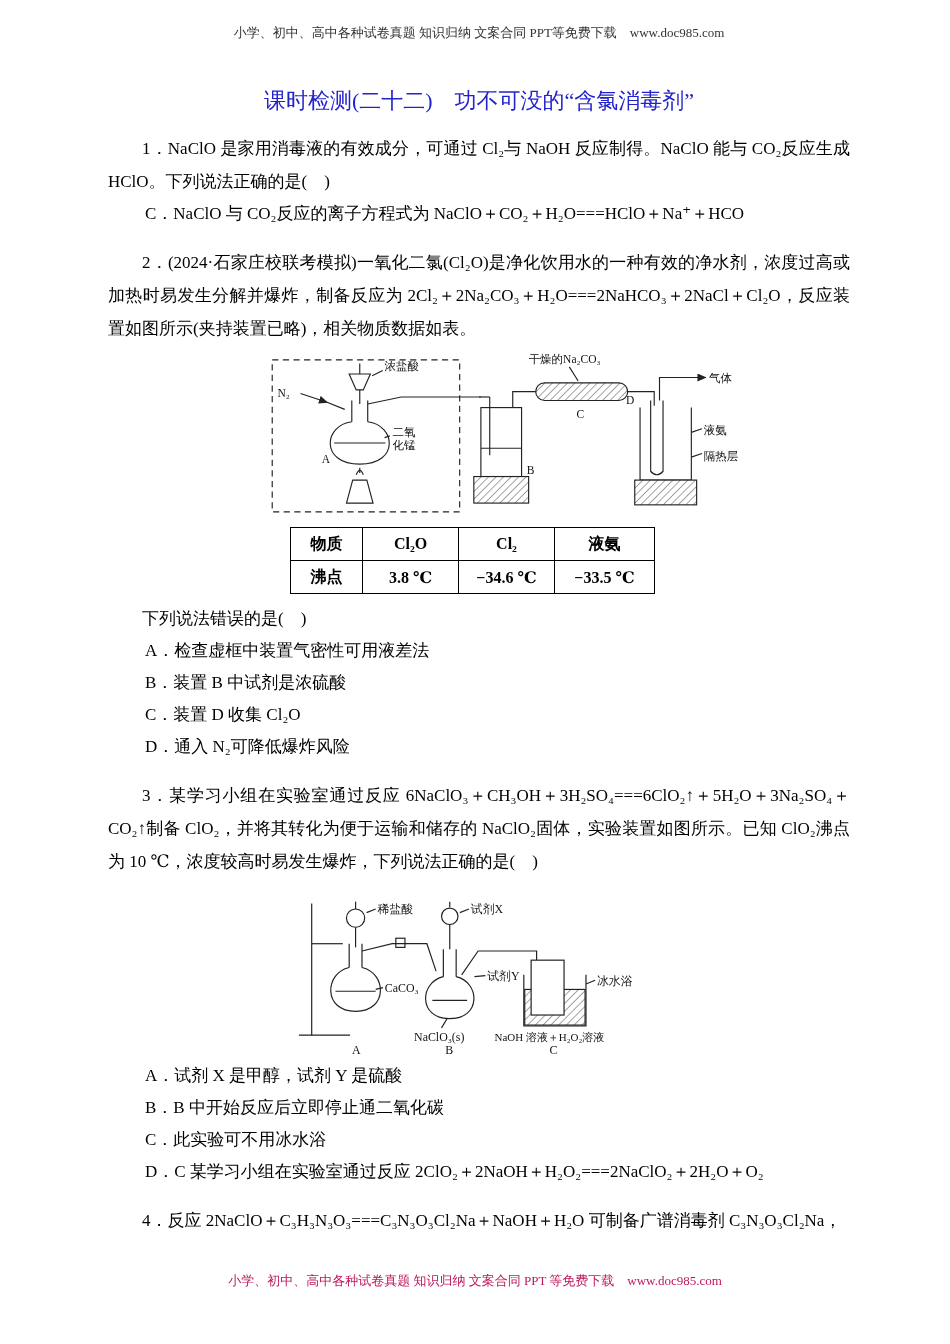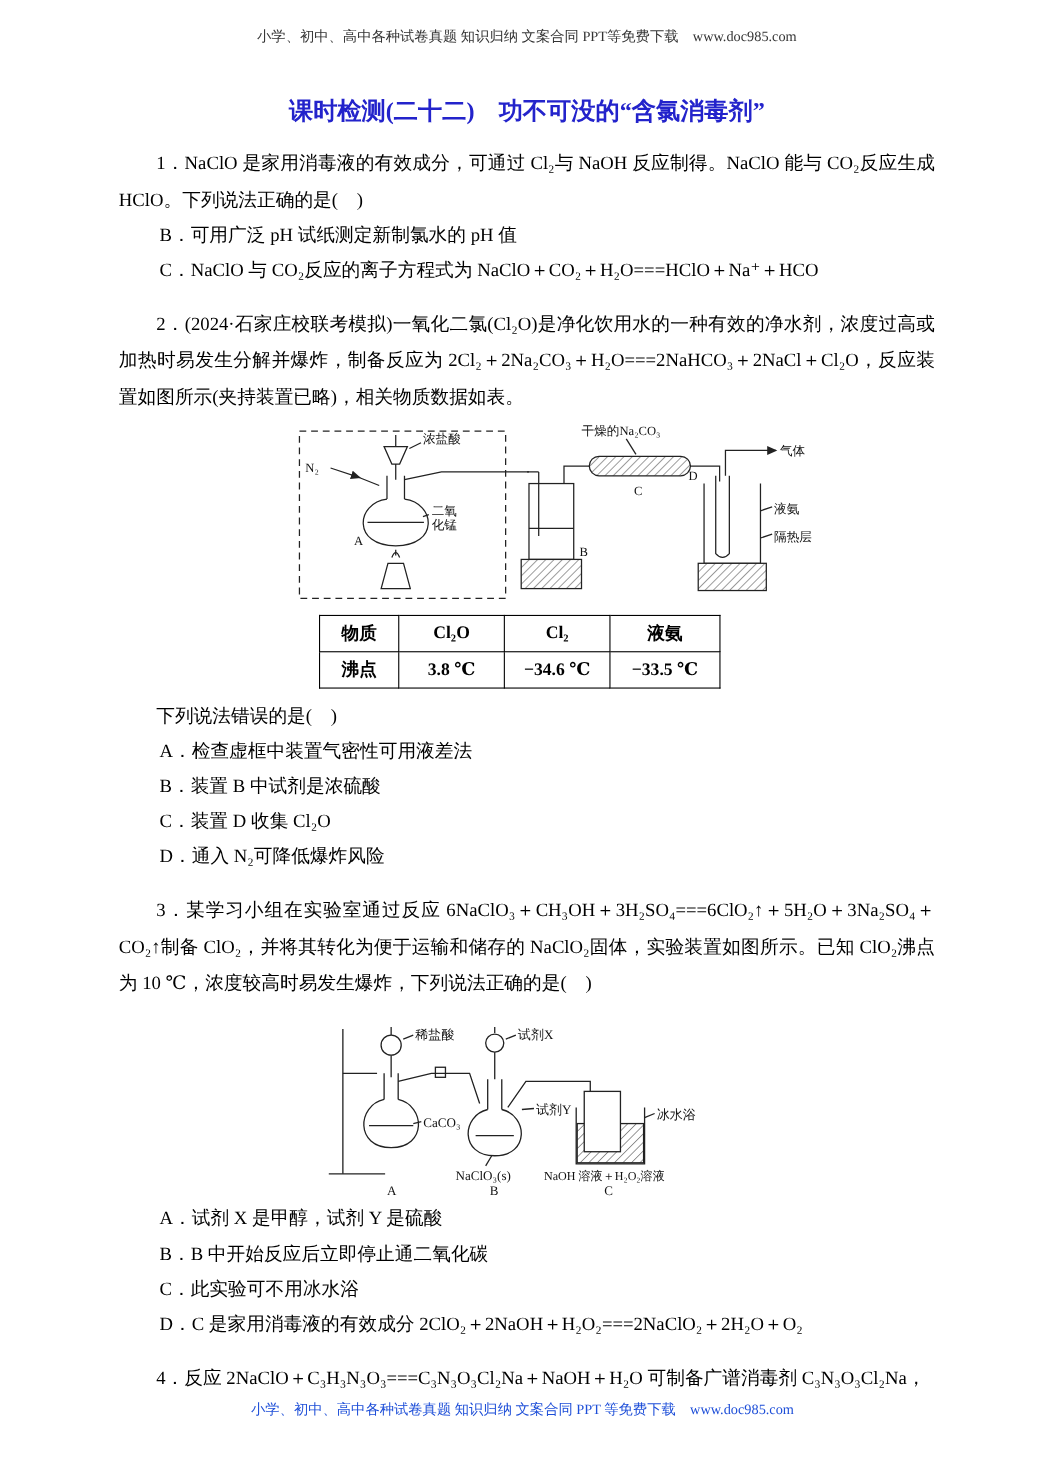--- a/index.html
+++ b/index.html
@@ -4,22 +4,22 @@
 <style>
   * { margin:0; padding:0; box-sizing:border-box; }
   html,body { background:#fff; }
   body {
     width:950px; height:1344px;
     font-family:"Liberation Serif","DejaVu Serif",serif;
     color:#000;
   }
   .page { position:relative; width:950px; height:1344px; padding:24px 100px 0 108px; overflow:hidden; }
   .site-header { text-align:center; font-size:13px; color:#333; margin-bottom:44px; }
-  .site-footer { position:absolute; left:0; right:0; bottom:54px; text-align:center; font-size:13px; color:#1d4ed8; }
-  .doc-title { text-align:center; color:#2323cb; font-size:22px; font-weight:bold; margin-bottom:14px; }
+  .site-footer { position:absolute; left:0; right:0; bottom:54px; text-align:center; font-size:13px; color:#be185d; }
+  .doc-title { text-align:center; color:#2323cb; font-size:22px; font-weight:normal; margin-bottom:14px; }
   .para { font-size:17px; line-height:33px; text-align:justify; text-indent:2em;margin-top:16px; }
   .qline { font-size:17px; line-height:33px; text-indent:2em; }
   .option { font-size:17px; line-height:32px; padding-left:37px; }
   .diagram { line-height:0; }
   .diagram1 { margin:6px 0 2px 160px; }
   .diagram2 { margin:20px 0 2px 188px; }
   table.mat-table { border-collapse:collapse; margin:8px 16px 8px 182px; font-size:16px; font-weight:bold; }
   table.mat-table th, table.mat-table td {
     border:1.6px solid #000; text-align:center; vertical-align:middle;
     height:33px; padding:0 8px;
@@ -33,21 +33,20 @@
 </head>
 <body>
 
 <div class="page">
 
   <div class="site-header">小学、初中、高中各种试卷真题 知识归纳 文案合同 PPT等免费下载　www.doc985.com</div>
 
   <div class="doc-title">课时检测(二十二)　功不可没的“含氯消毒剂”</div>
 
   <p class="para">1．NaClO 是家用消毒液的有效成分，可通过 Cl₂与 NaOH 反应制得。NaClO 能与 CO₂反应生成 HClO。下列说法正确的是(　)</p>
-  <p class="option">B．可用广泛 pH 试纸测定新制氯水的 pH 值</p>
   <p class="option">C．NaClO 与 CO₂反应的离子方程式为 NaClO＋CO₂＋H₂O===HClO＋Na⁺＋HCO</p>
 
   <p class="para">2．(2024·石家庄校联考模拟)一氧化二氯(Cl₂O)是净化饮用水的一种有效的净水剂，浓度过高或加热时易发生分解并爆炸，制备反应为 2Cl₂＋2Na₂CO₃＋H₂O===2NaHCO₃＋2NaCl＋Cl₂O，反应装置如图所示(夹持装置已略)，相关物质数据如表。</p>
 
   <div class="diagram diagram1">
     <svg width="470" height="168" viewBox="0 0 530 190">
       <defs>
         <pattern id="hatch1" width="6" height="6" patternUnits="userSpaceOnUse" patternTransform="rotate(45)">
           <rect width="6" height="6" fill="#fff"></rect>
           <line x1="0" y1="0" x2="0" y2="6" stroke="#555" stroke-width="1.2"></line>
@@ -181,19 +180,19 @@
         <text x="60" y="171">A</text>
         <text x="162" y="171">B</text>
         <text x="276" y="171">C</text>
       </g>
     </svg>
   </div>
 
   <p class="option">A．试剂 X 是甲醇，试剂 Y 是硫酸</p>
   <p class="option">B．B 中开始反应后立即停止通二氧化碳</p>
   <p class="option">C．此实验可不用冰水浴</p>
-  <p class="option">D．C 是家用消毒液的有效成分 2ClO₂＋2NaOH＋H₂O₂===2NaClO₂＋2H₂O＋O₂</p>
+  <p class="option">D．C 某学习小组在实验室通过反应 2ClO₂＋2NaOH＋H₂O₂===2NaClO₂＋2H₂O＋O₂</p>
 
   <p class="para">4．反应 2NaClO＋C₃H₃N₃O₃===C₃N₃O₃Cl₂Na＋NaOH＋H₂O 可制备广谱消毒剂 C₃N₃O₃Cl₂Na，</p>
 
   <div class="site-footer">小学、初中、高中各种试卷真题 知识归纳 文案合同 PPT 等免费下载　www.doc985.com</div>
 
 </div>
 
 </body></html>

